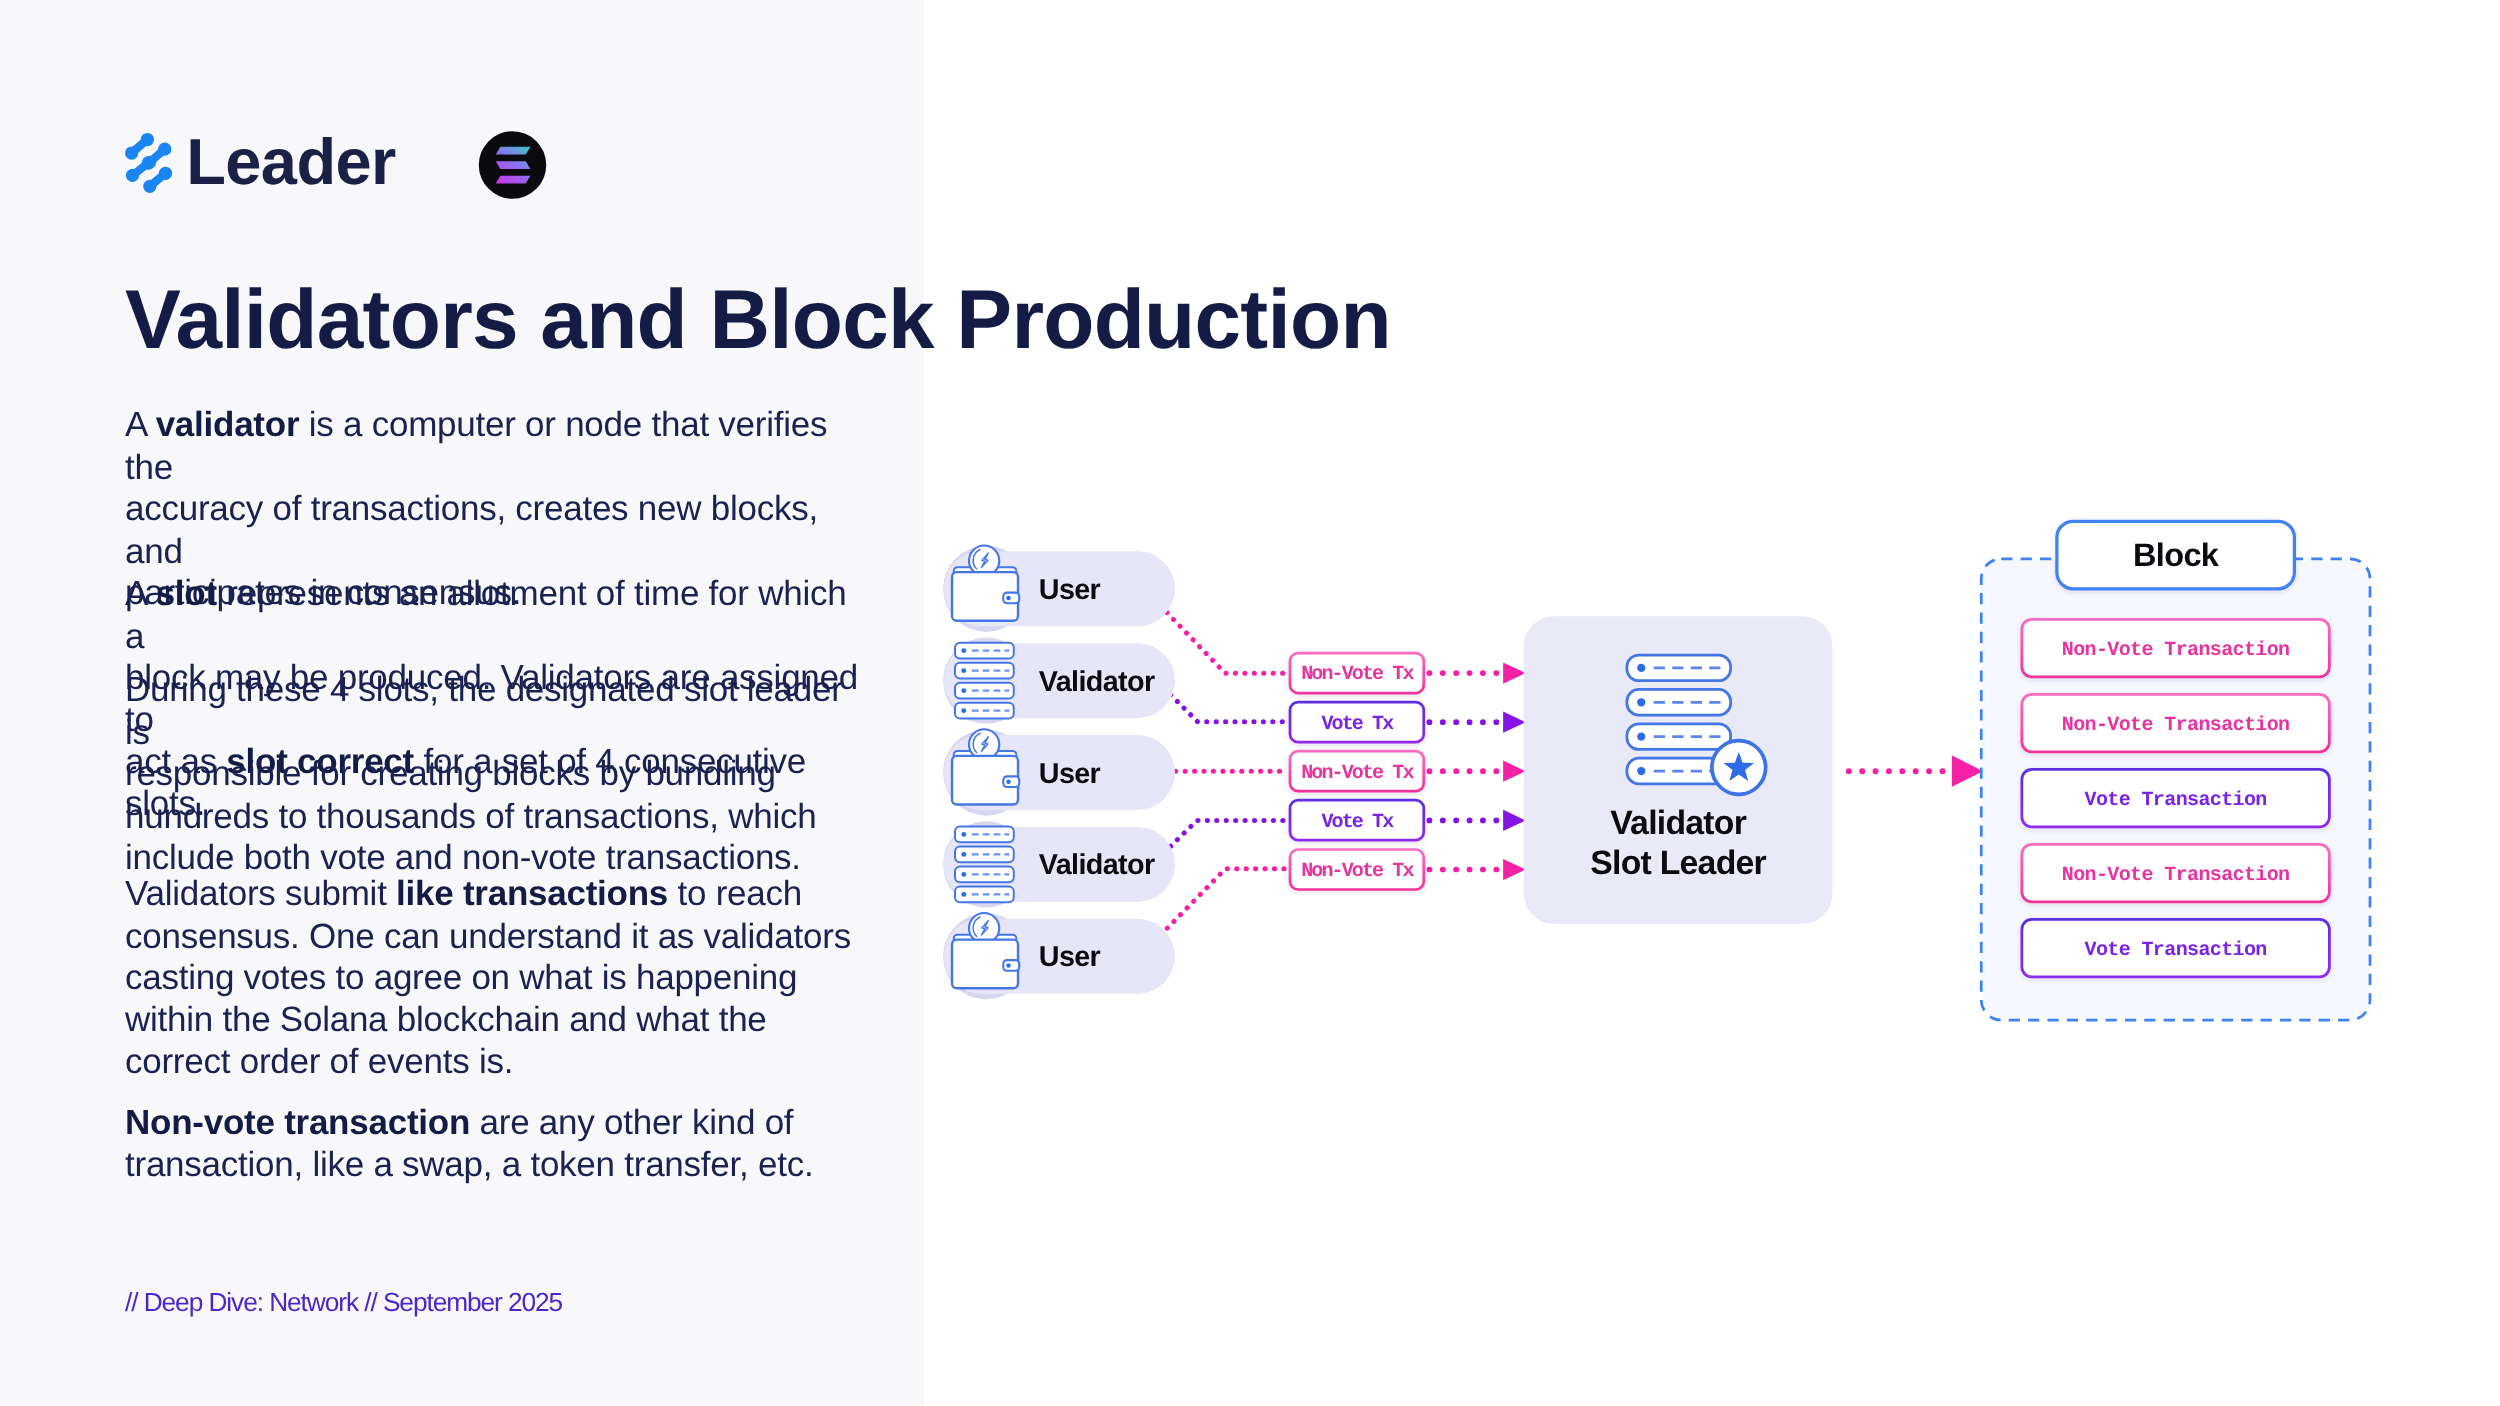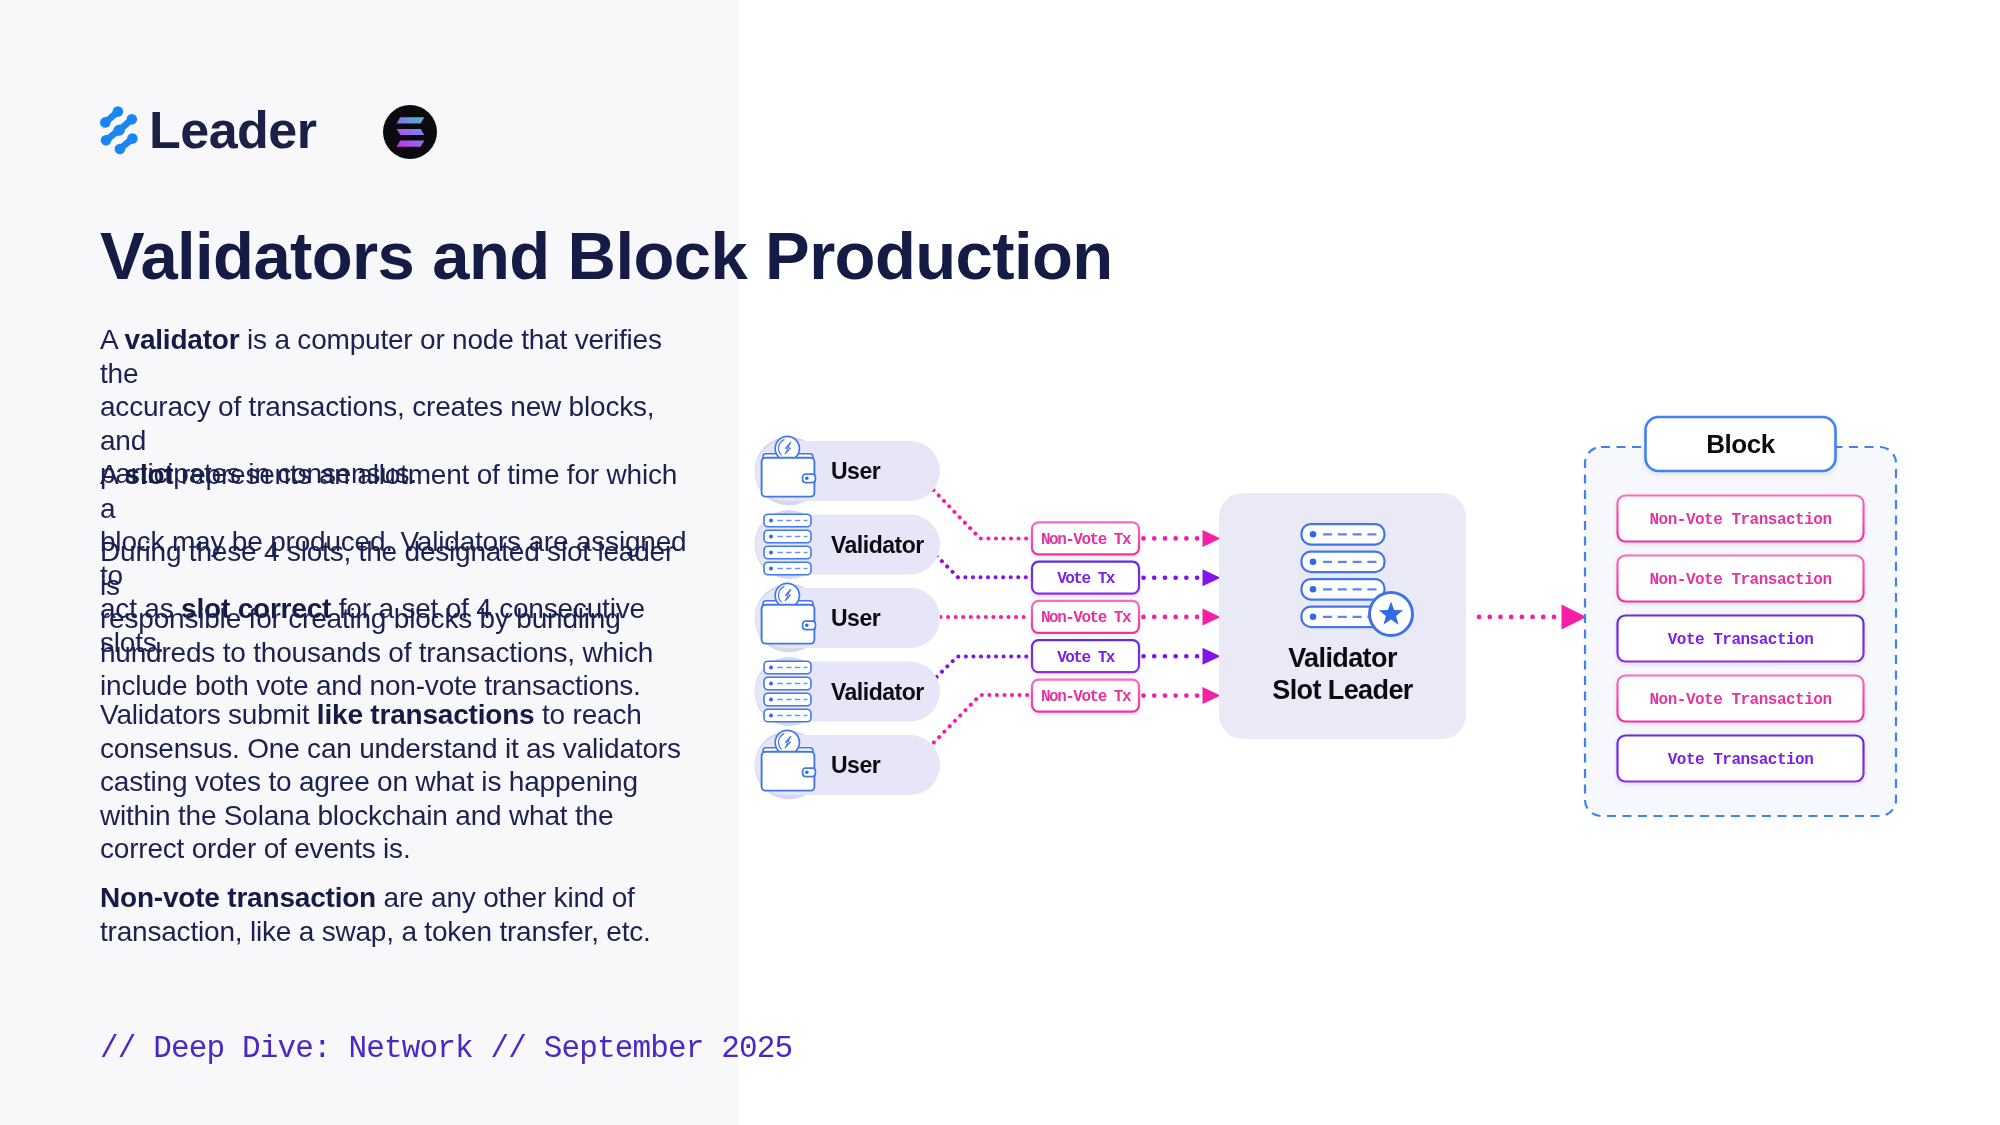--- a/index.html
+++ b/index.html
@@ -7,21 +7,21 @@
        font-family:"Liberation Sans",sans-serif;}
   .leftpanel{position:absolute;left:0;top:0;width:739px;height:1125px;background:#f8f8fa;}
   .abs{position:absolute;}
   .title{left:100px;top:217px;font-size:67px;font-weight:bold;letter-spacing:-0.6px;
          color:#141b45;white-space:nowrap;text-align:center;}
   .body-txt{left:100px;width:600px;font-size:28px;line-height:33.5px;color:#1b2150;
             letter-spacing:-0.2px;}
   .body-txt b{color:#141b45;}
   .logotext{left:149px;top:104px;font-size:52px;font-weight:bold;letter-spacing:-0.5px;
             color:#1a2046;line-height:1;}
-  .footer{left:100px;top:1031px;font-family:Liberation Mono, monospace;font-size:31px;
+  .footer{left:100px;top:1031px;font-family:Liberation Sans, sans-serif;font-size:21px;
           letter-spacing:-0.85px;color:#4a28c8;white-space:nowrap;}
 </style>
 </head>
 <body>
 <div class="leftpanel"></div>
 
 <svg class="abs" style="left:0;top:0;" width="2000" height="1125" viewBox="0 0 2000 1125">
   <g stroke="#1b86f2" stroke-width="6.6" fill="#1b86f2">
     <line x1="105.3" y1="122.4" x2="117.9" y2="111.6"></line>
     <line x1="119.6" y1="129.9" x2="131.8" y2="119.3"></line>

